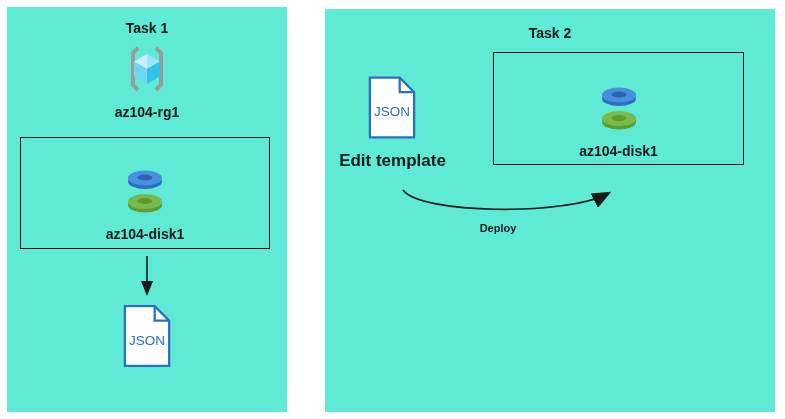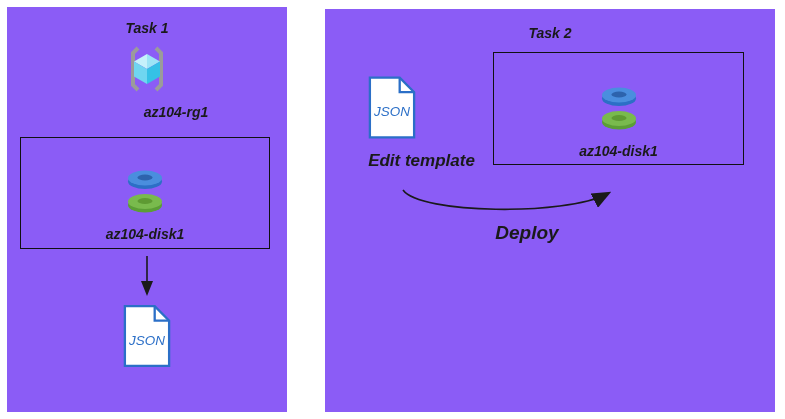--- a/index.html
+++ b/index.html
@@ -1,39 +1,39 @@
 <!DOCTYPE html>
 <html><head>
 <meta charset="utf-8">
 <style>
   html,body{margin:0;padding:0;background:#ffffff;}
   .canvas{position:relative;width:785px;height:419px;background:#ffffff;
           font-family:"Liberation Sans",sans-serif;color:#1a1a1a;overflow:hidden;}
-  .panel{position:absolute;background:#8b5cf6;font-style:italic;}
+  .panel{position:absolute;background:#5eead4;}
   .panel1{left:7px;top:7px;width:280px;height:405px;}
   .panel2{left:325px;top:9px;width:450px;height:403px;}
   .title{position:absolute;width:100%;text-align:center;font-size:14px;font-weight:bold;}
   .p1-title{top:13px;}
   .p2-title{top:16px;}
-  .label{position:absolute;text-align:center;font-size:14px;font-weight:bold;margin-left:29px;}
+  .label{position:absolute;text-align:center;font-size:14px;font-weight:bold;}
   .rg-icon{position:absolute;left:50%;margin-left:-26px;top:39px;width:52px;height:46px;}
   .rg-label{top:97px;left:0;width:100%;}
   .disk-box{position:absolute;border:1.5px solid #111111;box-sizing:border-box;
             display:flex;flex-direction:column;align-items:center;}
   .box1{left:13px;top:130px;width:250px;height:112px;padding-top:28px;gap:10px;}
   .box2{left:168px;top:43px;width:251px;height:113px;padding-top:30px;gap:10px;}
   .disk-icon{width:52px;height:50px;flex:0 0 auto;}
   .disk-label{position:static;font-size:14px;font-weight:bold;text-align:center;}
   .down-arrow{position:absolute;left:50%;margin-left:-7px;top:248px;width:14px;height:42px;}
   .json-icon{position:absolute;width:50px;height:66px;}
   .json1{left:50%;margin-left:-25px;top:296px;}
   .json2{left:42px;top:65px;height:67px;}
   .create-label{top:370px;left:0;width:100%;font-size:15px;}
   .edit-label{top:142px;left:0;width:135px;font-size:17px;}
-  .deploy-label{top:213px;left:103px;width:140px;font-size:19px;}
+  .deploy-label{top:213px;left:103px;width:140px;font-size:11px;}
   .curve-arrow{position:absolute;left:70px;top:169px;width:235px;height:45px;}
   .json-text{font-family:"Liberation Sans",sans-serif;font-size:14px;}
 </style>
 </head>
 <body>
 
 <div class="canvas">
 
   <section class="panel panel1">
 

